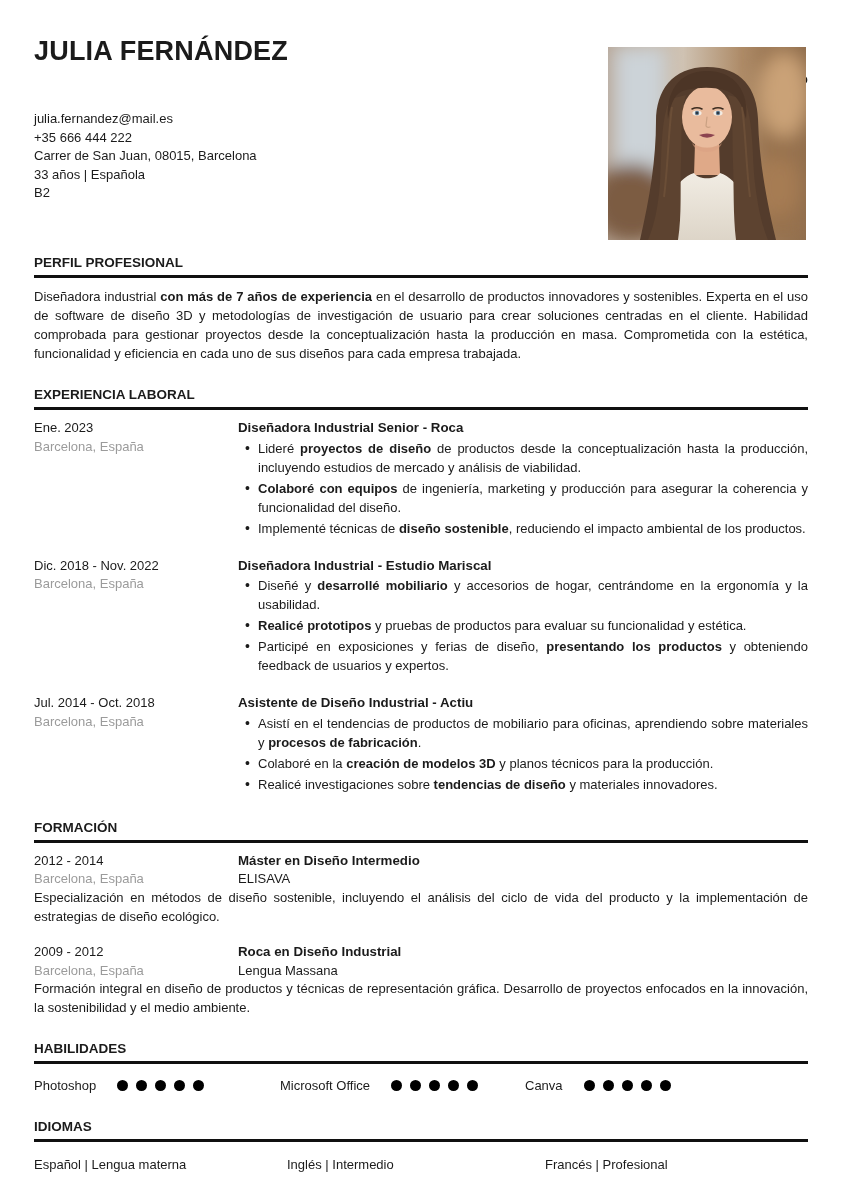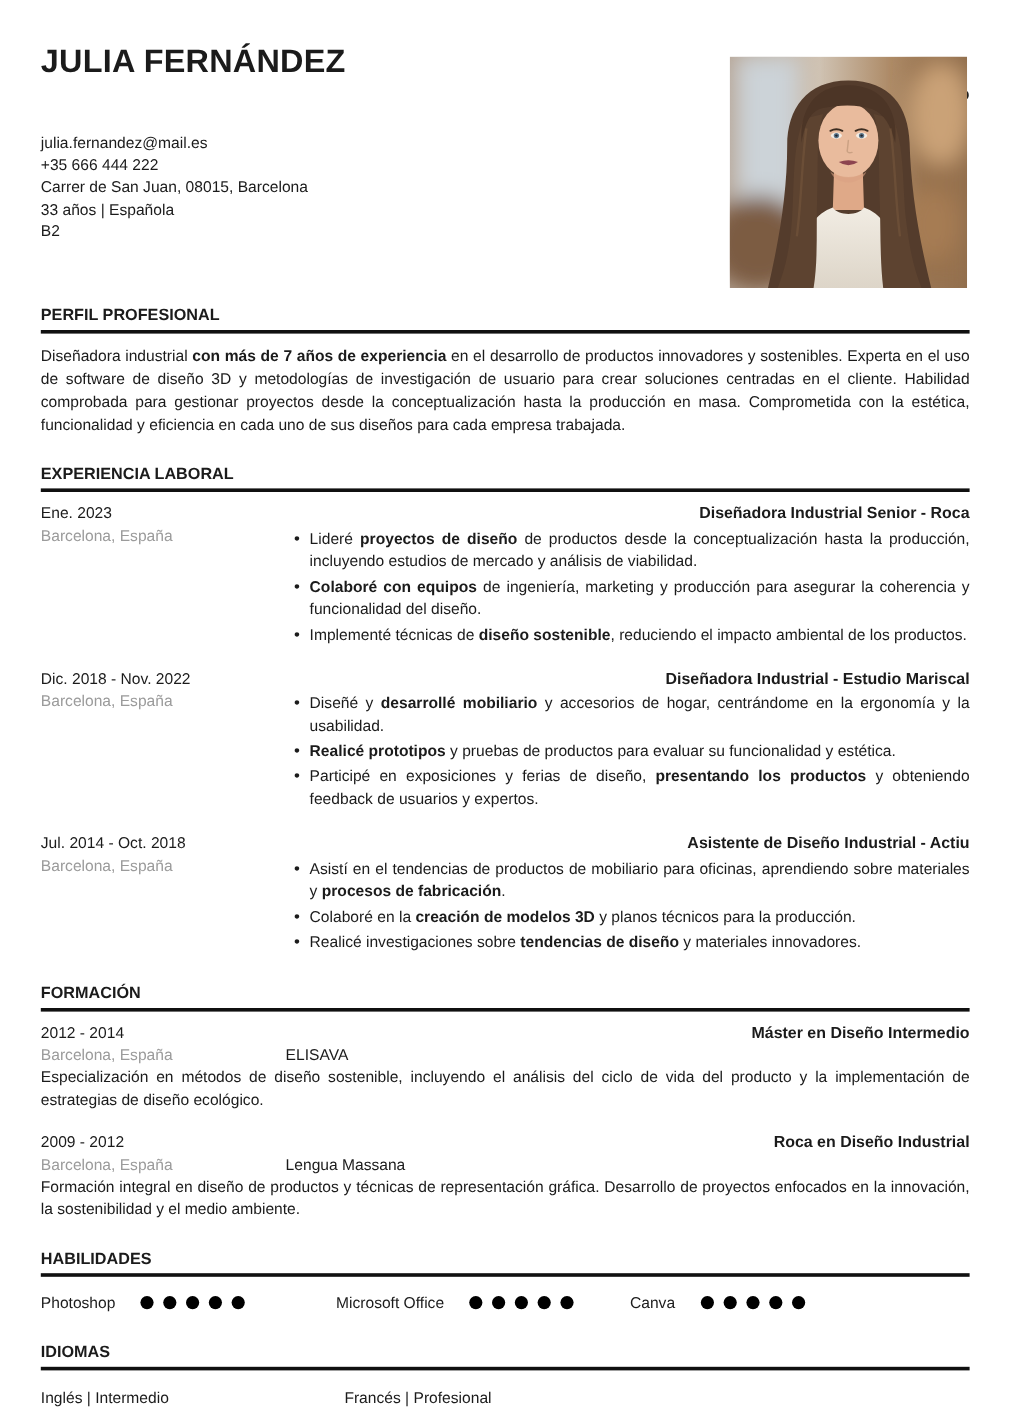--- a/index.html
+++ b/index.html
@@ -34,21 +34,21 @@
   .justify{text-align:justify;}
   .muted{color:var(--muted);}
   p.profile{margin:0;}
 
   
   .two-col{display:grid;grid-template-columns:204px 1fr;}
   .entry{margin-bottom:17px;}
   .entry:last-child{margin-bottom:0;}
   .date{font-size:13px;line-height:18.6px;}
   .location{font-size:13px;line-height:18.6px;}
-  .entry-title{font-weight:bold;font-size:13.3px;line-height:18.6px;text-align:right;}
+  .entry-title{font-weight:bold;font-size:13.3px;line-height:18.6px;}
   .org{font-size:13px;line-height:18.6px;}
 
   ul.bullets{margin:1px 0 0;padding:0;list-style:none;}
   ul.bullets li{position:relative;padding-left:20px;margin-bottom:2px;}
   ul.bullets li::before{content:"\2022";position:absolute;left:7px;top:0;font-size:14px;}
 
   .edu-desc{margin-top:-1px;}
 
   
   .grid-skills{display:grid;grid-template-columns:246px 245px 1fr;padding-top:12px;align-items:center;text-align:center;}
@@ -251,18 +251,19 @@
             <span class="dot"></span>
             <span class="dot"></span>
           </span>
         </div>
       </div>
   </section>
 
   <section>
     <h2 class="sec">IDIOMAS</h2>
     <div class="grid-langs" id="langs">
+        <div class="lang">Español | Lengua materna</div>
         <div class="lang">Inglés | Intermedio</div>
         <div class="lang">Francés | Profesional</div>
       </div>
   </section>
 
 </div>
 
 </body></html>

